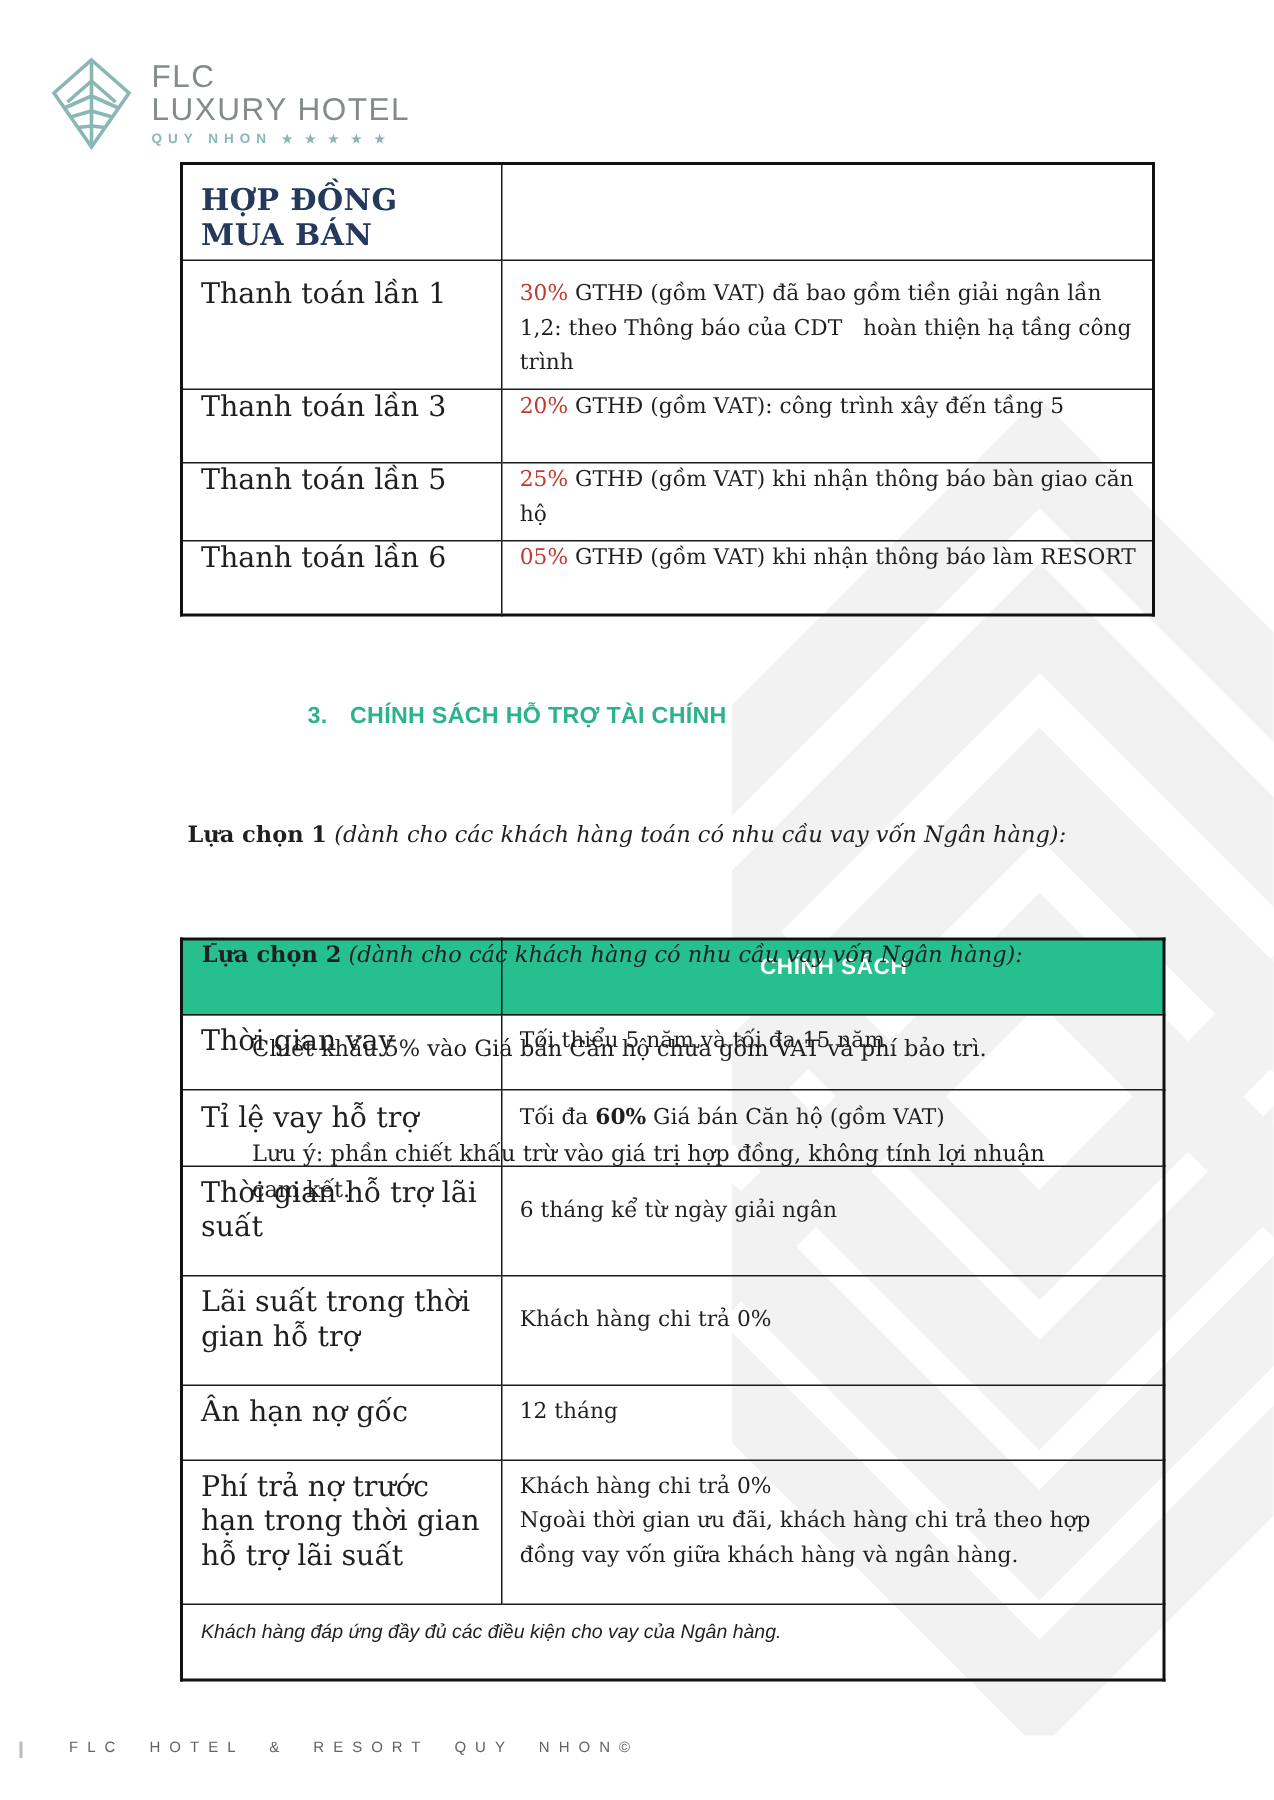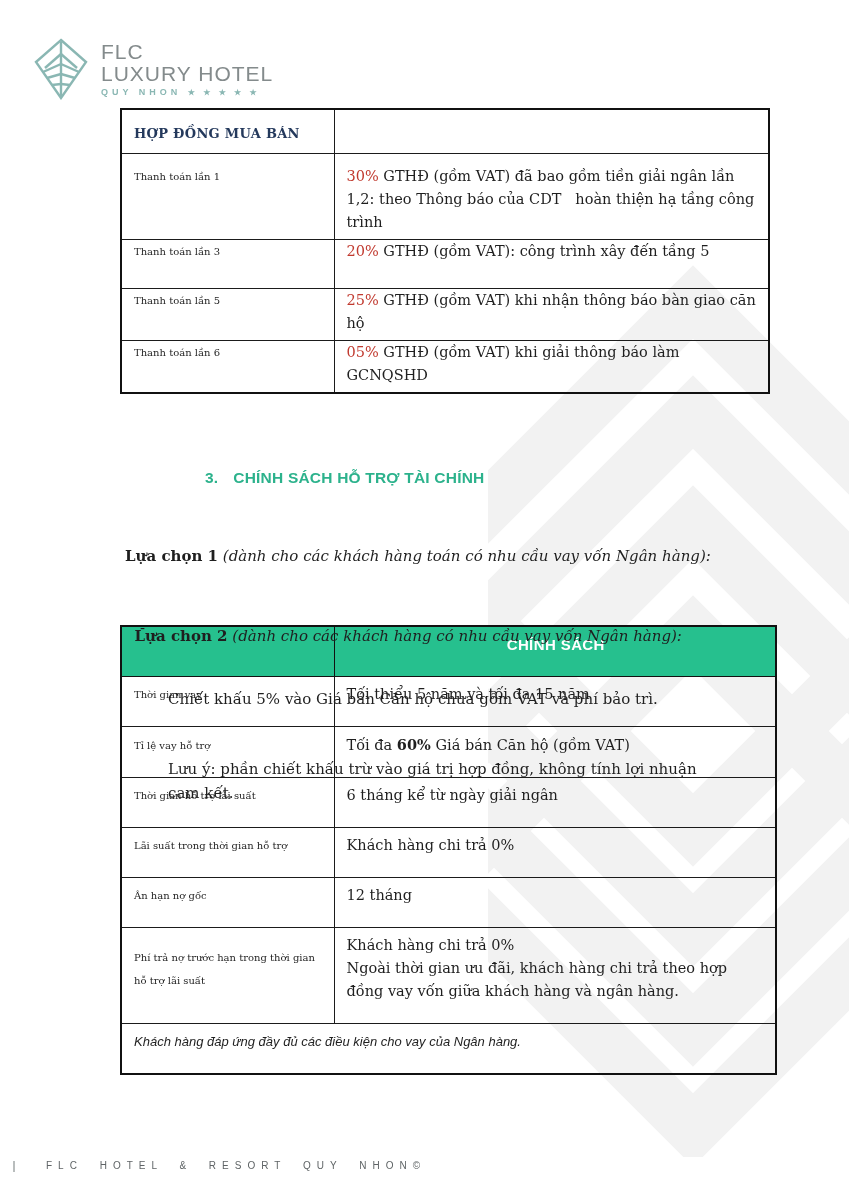--- a/index.html
+++ b/index.html
@@ -32,24 +32,24 @@
   td { border:1.5px solid #1b1b1b; vertical-align:top; font-size:14.5px; line-height:23px; }
   .pre { white-space:pre-wrap; }
 
   
   #contract-table { left:120px; top:108px; width:648px; }
   #contract-table table { width:648px; border:2.5px solid #111; }
   #contract-table col.c1 { width:213px; }
   #contract-table col.c2 { width:435px; }
   #contract-table td { padding:11px 10px 5px 12px; }
   #contract-table .hrow td { height:44px; padding-top:12px; }
-  #contract-table .hcell { color:#24395c; font-weight:bold; font-size:13px; letter-spacing:0.3px; }
+  #contract-table .hcell { color:#24395c; font-weight:bold; font-size:20px; letter-spacing:0.3px; }
   #contract-table .r2 td { height:50px; }
   #contract-table .r1 td { height:49px; padding-top:0; }
-  .lbl { font-size:10px; }
+  .lbl { font-size:19px; }
   .pct { color:#c13a2f; }
 
   
   #section-heading { left:205px; top:469px; z-index:1; font-family:"Liberation Sans", sans-serif;
     font-weight:bold; color:#2cb28c; font-size:15.5px; letter-spacing:0.2px; display:flex; }
   #section-heading .num { margin-right:15px; }
 
   
   .para { z-index:1; font-size:15px; line-height:24px; }
   #option1 { left:125px; top:496px; width:600px; }
@@ -137,21 +137,21 @@
     <tr class="r1">
       <td class="lbl">Thanh toán lần 3</td>
       <td class="pre"><span class="pct">20%</span><span> GTHĐ (gồm VAT): công trình xây đến tầng 5</span></td>
     </tr>
     <tr class="r1">
       <td class="lbl">Thanh toán lần 5</td>
       <td class="pre"><span class="pct">25%</span><span> GTHĐ (gồm VAT) khi nhận thông báo bàn giao căn hộ</span></td>
     </tr>
     <tr class="r1">
       <td class="lbl">Thanh toán lần 6</td>
-      <td class="pre"><span class="pct">05%</span><span> GTHĐ (gồm VAT) khi giải thông báo làm GCNQSHD</span></td>
+      <td class="pre"><span class="pct">05%</span><span> GTHĐ (gồm VAT) khi nhận thông báo làm RESORT</span></td>
     </tr>
   </tbody>
     </table>
 </div>
 
 <div id="section-heading" class="layer">
   <span class="num">3.</span>
   <span>CHÍNH SÁCH HỖ TRỢ TÀI CHÍNH</span>
 </div>
 

